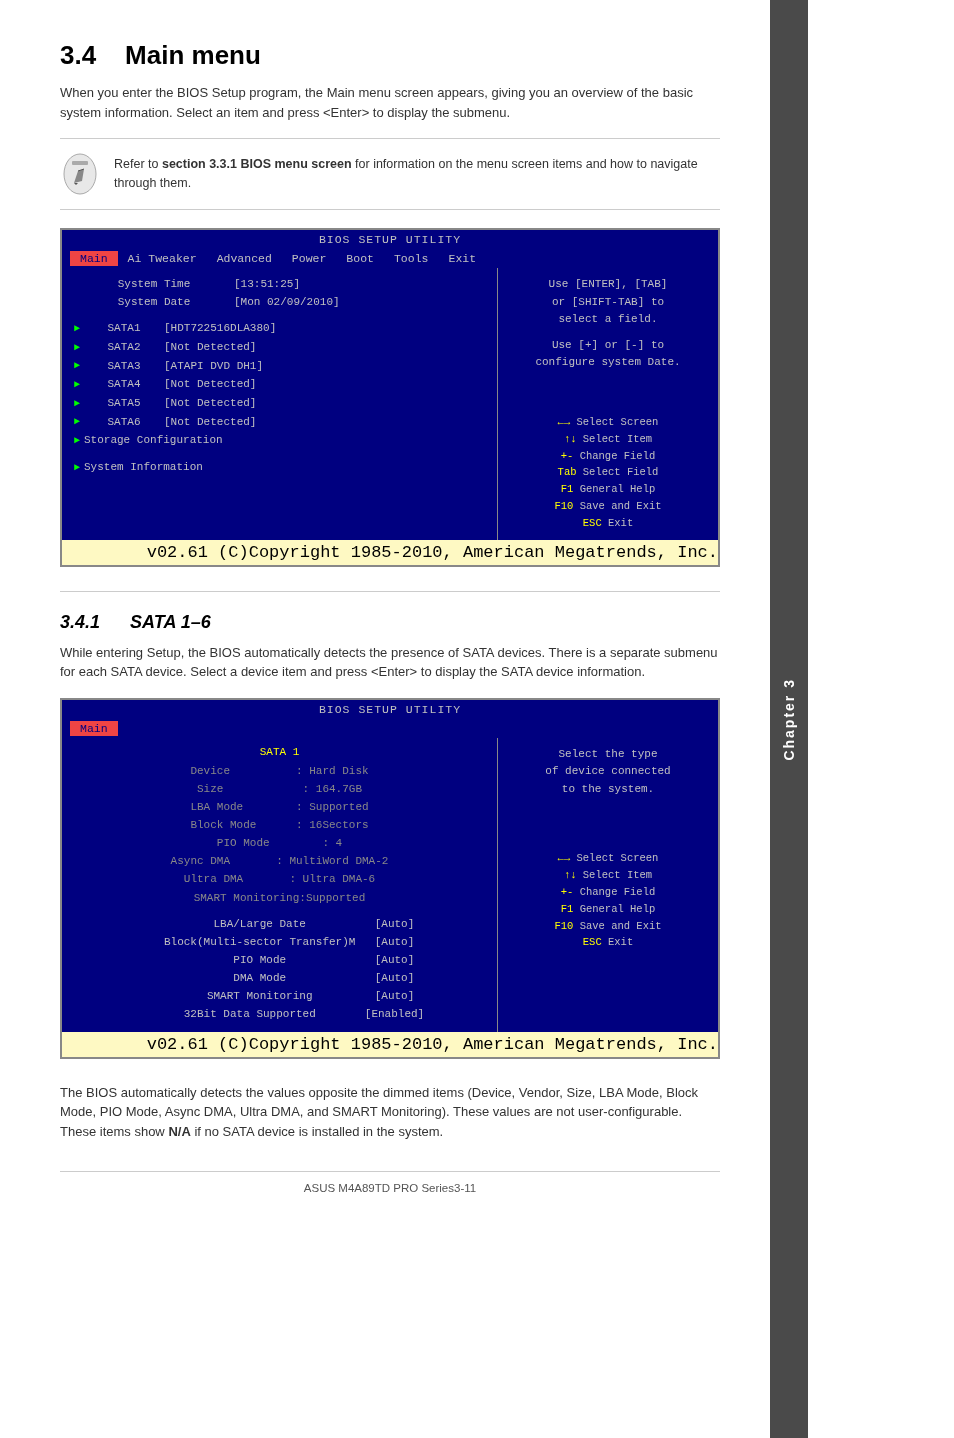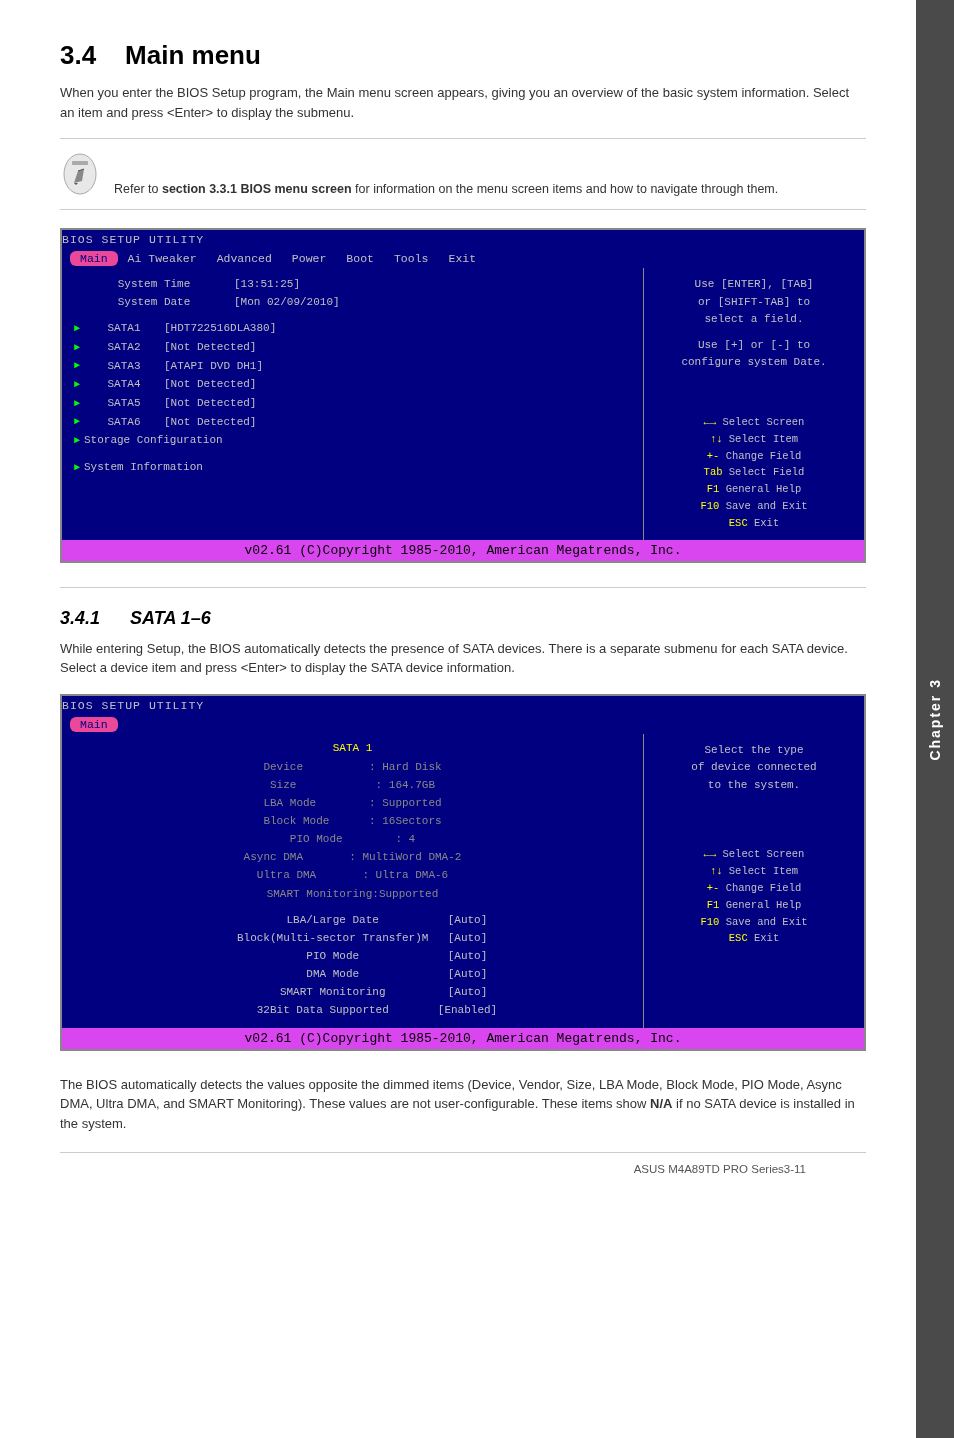--- a/index.html
+++ b/index.html
@@ -8,21 +8,21 @@
       font-size: 13px;
       background: #fff;
       color: #000;
       width: 954px;
       min-height: 1438px;
       padding: 0;
     }
 
     .page-container {
       display: flex;
-      width: 954px;
+      width: 808px;
       min-height: 1438px;
     }
 
     .main-content {
       flex: 1;
       padding: 40px 50px 40px 60px;
     }
 
     .chapter-sidebar {
       width: 38px;
@@ -53,21 +53,21 @@
     .section-body {
       font-size: 13px;
       line-height: 1.5;
       margin-bottom: 16px;
       color: #333;
     }
 
     
     .note-box {
       display: flex;
-      align-items: flex-end;
+      align-items: center;
       border-top: 1px solid #ccc;
       border-bottom: 1px solid #ccc;
       padding: 10px 0;
       margin-bottom: 18px;
       gap: 14px;
     }
 
     .note-icon {
       width: 40px;
       height: 50px;
@@ -99,20 +99,21 @@
       color: #c0c0c0;
       font-family: 'Courier New', Courier, monospace;
       font-size: 11.5px;
       margin-bottom: 24px;
       width: 100%;
     }
 
     .bios-title-bar {
       background: #000080;
       color: #c0c0c0;
+      text-align: center;
       padding: 3px 0;
       font-family: 'Courier New', Courier, monospace;
       font-size: 11.5px;
       letter-spacing: 1px;
     }
 
     .bios-menu-bar {
       display: flex;
       background: #000080;
       padding: 2px 8px;
@@ -121,23 +122,22 @@
 
     .bios-menu-item {
       padding: 1px 10px;
       color: #c0c0c0;
       font-family: 'Courier New', Courier, monospace;
       font-size: 11.5px;
       cursor: pointer;
     }
 
     .bios-menu-item.active {
-      background: #ec4899;
+      background: #ef4444;
       color: #000080;
-      border-radius: 6px;
     }
 
     .bios-content {
       display: flex;
       background: #000080;
       text-align: center;
     }
 
     .bios-left {
       flex: 1;
@@ -184,26 +184,26 @@
       color: #00ff00;
       margin-right: 4px;
       font-size: 10px;
     }
 
     .bios-spacer {
       height: 8px;
     }
 
     .bios-footer {
-      background: #d946ef;
+      background: #fef9c3;
       color: #000;
-      text-align: center;
+      text-align: right;
       padding: 3px 0;
       font-family: 'Courier New', Courier, monospace;
-      font-size: 13px;
+      font-size: 17px;
     }
 
     .bios-keys-section {
       margin-top: 12px;
     }
 
     .bios-key-row {
       font-family: 'Courier New', Courier, monospace;
       font-size: 10.5px;
       color: #c0c0c0;
@@ -248,24 +248,24 @@
 
     .bios-config-row {
       font-family: 'Courier New', Courier, monospace;
       font-size: 11px;
       line-height: 1.65;
       color: #c0c0c0;
     }
 
     .page-footer {
       display: flex;
-      justify-content: flex-end;
+      justify-content: center;
       padding: 10px 60px 10px 60px;
       border-top: 1px solid #ccc;
-      margin-top: 19px;
+      margin-top: 30px;
       font-size: 11.5px;
       color: #555;
     }
   </style>
 </head>
 <body>
 
 <div class="page-container">
   <div class="main-content">
 

